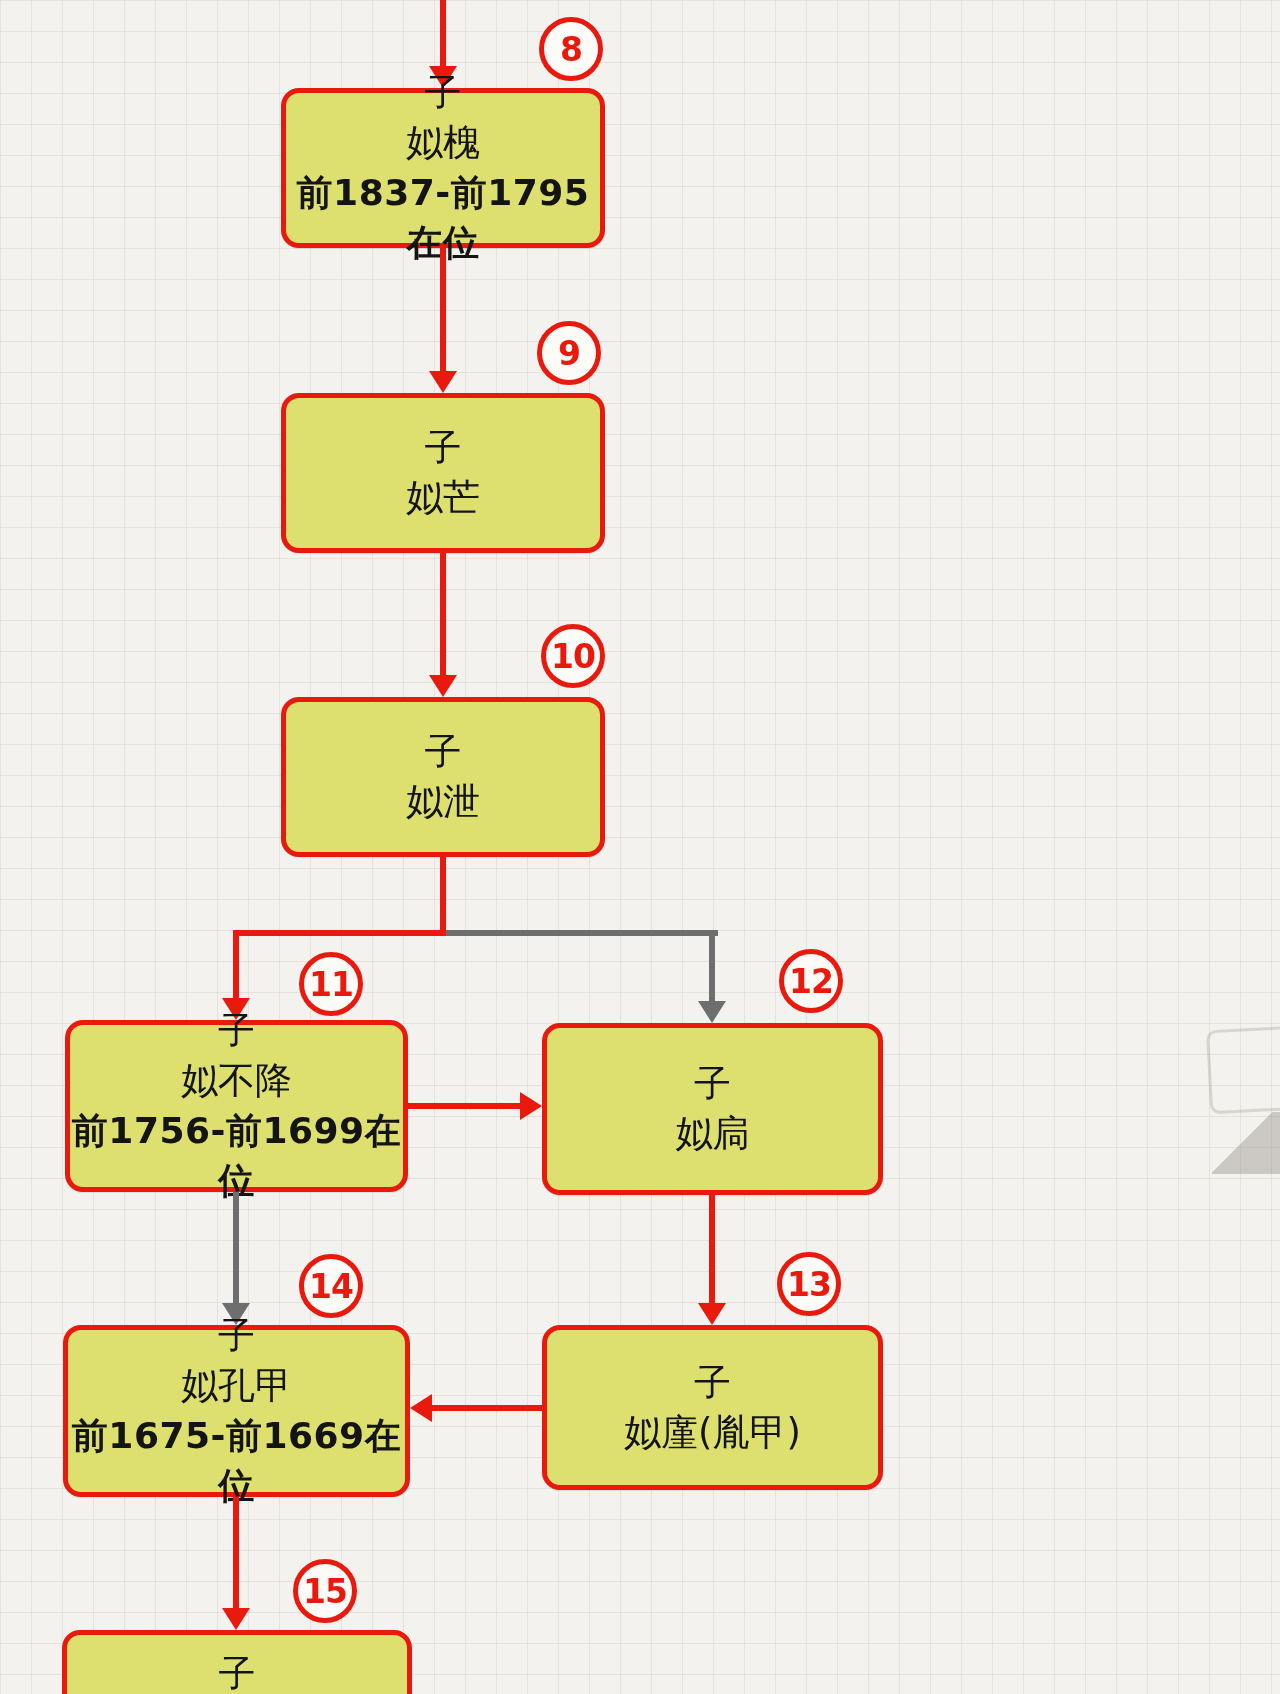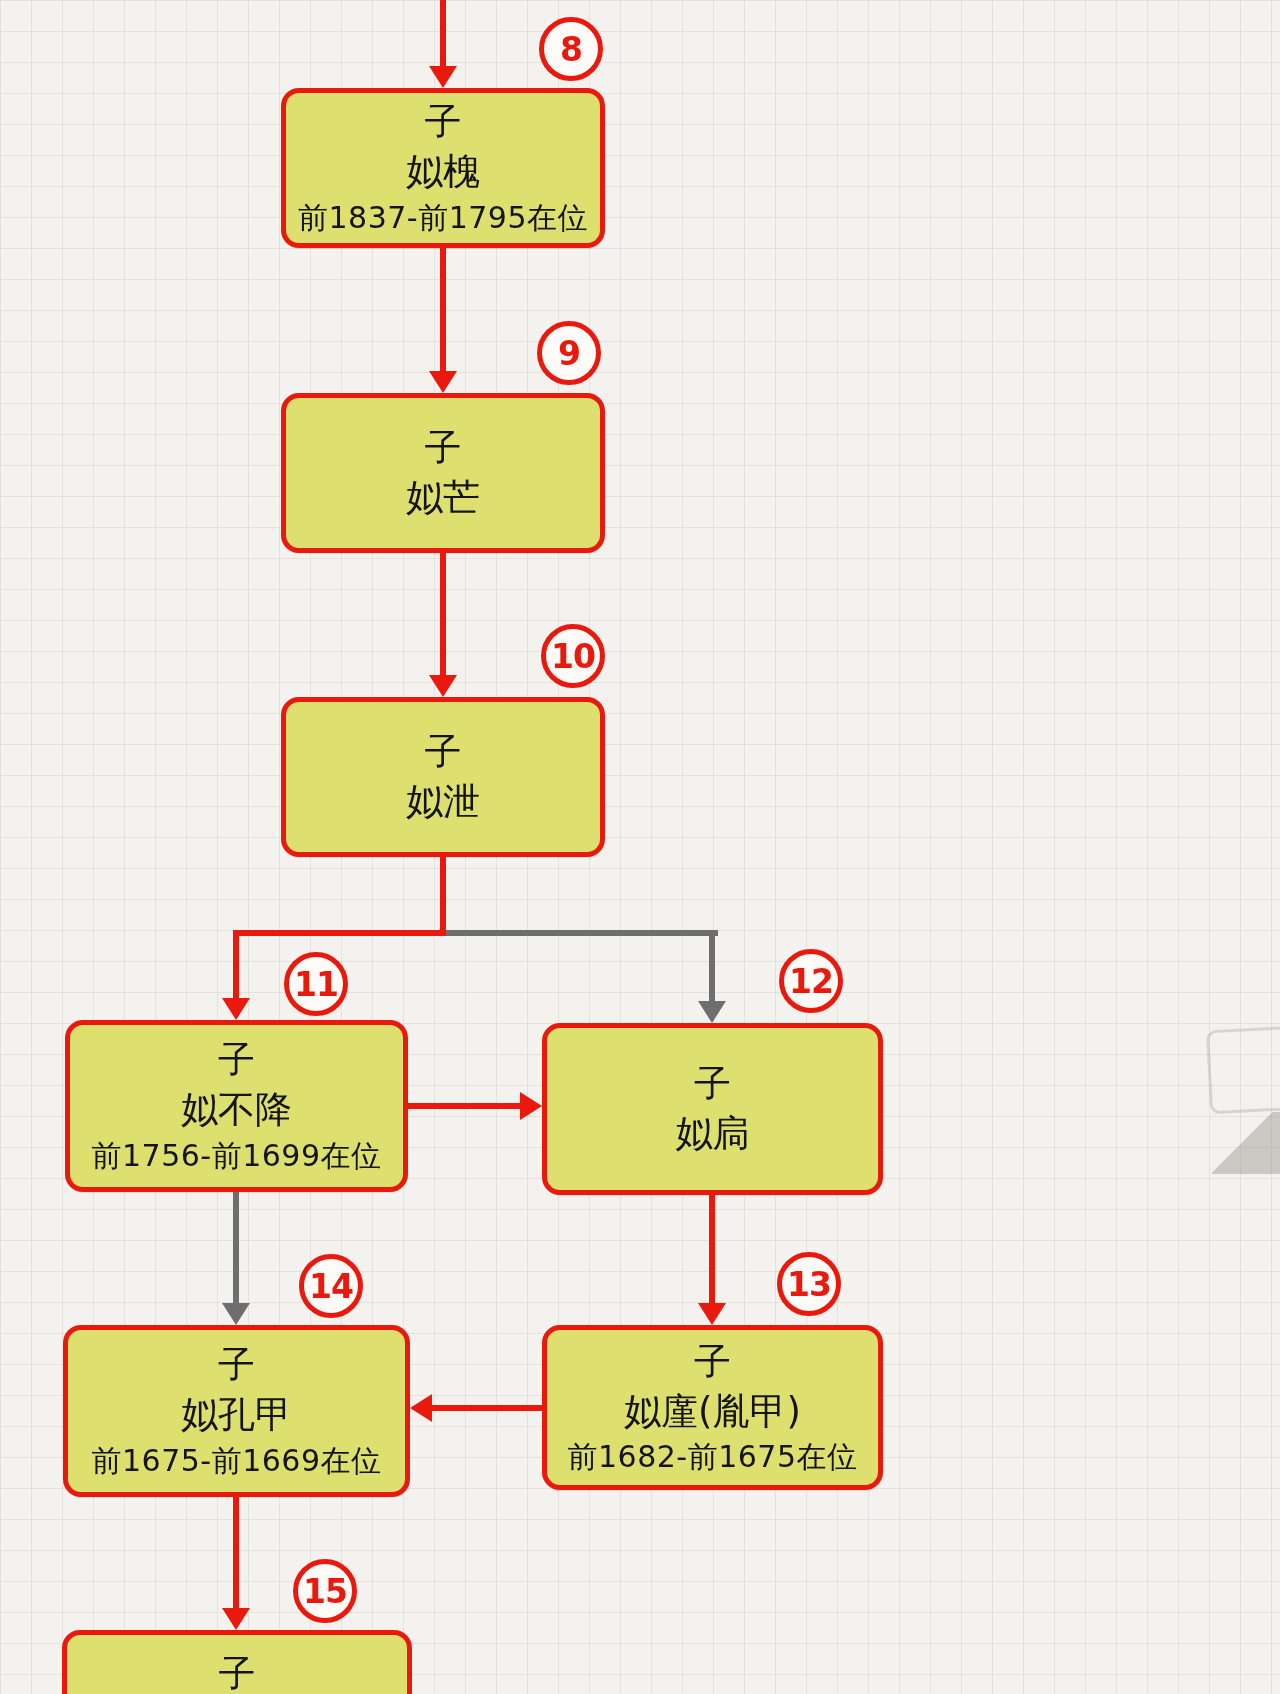--- a/index.html
+++ b/index.html
@@ -22,21 +22,21 @@
     background:#dde06e;
     border:5px solid #e9190d;
     border-radius:18px;
     display:flex;flex-direction:column;
     align-items:center;justify-content:center;
     text-align:center;color:#141414;
     box-shadow:0 1px 0 rgba(0,0,0,0.08);
   }
   .node .rel{font-size:37px;line-height:1.35;font-weight:500;}
   .node .name{font-size:37px;line-height:1.35;font-weight:500;text-align:right;}
-  .node .reign{font-size:30px;line-height:1.4;font-weight:400;letter-spacing:0.5px;text-align:right;}
+  .node .reign{font-size:36px;line-height:1.4;font-weight:700;letter-spacing:0.5px;}
   .node--partial{justify-content:flex-start;padding-top:14px;}
   
   .vline{position:absolute;width:6px;}
   .hline{position:absolute;height:6px;}
   .red{background:#e9190d;}
   .gray{background:#6e6e6e;}
   
   .ah{position:absolute;width:0;height:0;}
   .ah-down-red{border-left:14px solid transparent;border-right:14px solid transparent;border-top:22px solid #e9190d;}
   .ah-down-gray{border-left:14px solid transparent;border-right:14px solid transparent;border-top:22px solid #6e6e6e;}
@@ -102,21 +102,21 @@
 
   <div class="hline gray" style="left:443px;top:930px;width:275px"></div>
   <div class="vline gray" style="left:709px;top:930px;height:73px"></div>
   <div class="ah ah-down-gray" style="left:698px;top:1001px"></div>
 
   <div class="vline red" style="left:440px;top:857px;height:79px"></div>
   <div class="hline red" style="left:233px;top:930px;width:213px"></div>
   <div class="vline red" style="left:233px;top:930px;height:70px"></div>
   <div class="ah ah-down-red" style="left:222px;top:998px"></div>
 
-  <div class="badge" style="left:284px;top:952px">11</div>
+  <div class="badge" style="left:299px;top:952px">11</div>
   <div class="node" style="left:65px;top:1020px;width:343px;height:172px">
     <div class="rel">子</div>
     <div class="name">姒不降</div>
     <div class="reign">前1756-前1699在位</div>
   </div>
 
   <div class="badge" style="left:779px;top:949px">12</div>
   <div class="node" style="left:542px;top:1023px;width:341px;height:172px">
     <div class="rel">子</div>
     <div class="name">姒扃</div>
@@ -125,21 +125,20 @@
   <div class="hline red" style="left:408px;top:1103px;width:114px"></div>
   <div class="ah ah-right-red" style="left:520px;top:1092px"></div>
 
   <div class="vline red" style="left:709px;top:1195px;height:110px"></div>
   <div class="ah ah-down-red" style="left:698px;top:1303px"></div>
 
   <div class="badge" style="left:777px;top:1252px">13</div>
   <div class="node" style="left:542px;top:1325px;width:341px;height:165px">
     <div class="rel">子</div>
     <div class="name">姒廑(胤甲)</div>
-    <div class="reign">前1682-前1675在位</div>
   </div>
 
   <div class="vline gray" style="left:233px;top:1192px;height:113px"></div>
   <div class="ah ah-down-gray" style="left:222px;top:1303px"></div>
 
   <div class="hline red" style="left:430px;top:1405px;width:112px"></div>
   <div class="ah ah-left-red" style="left:410px;top:1394px"></div>
 
   <div class="badge" style="left:299px;top:1254px">14</div>
   <div class="node" style="left:63px;top:1325px;width:347px;height:172px">

